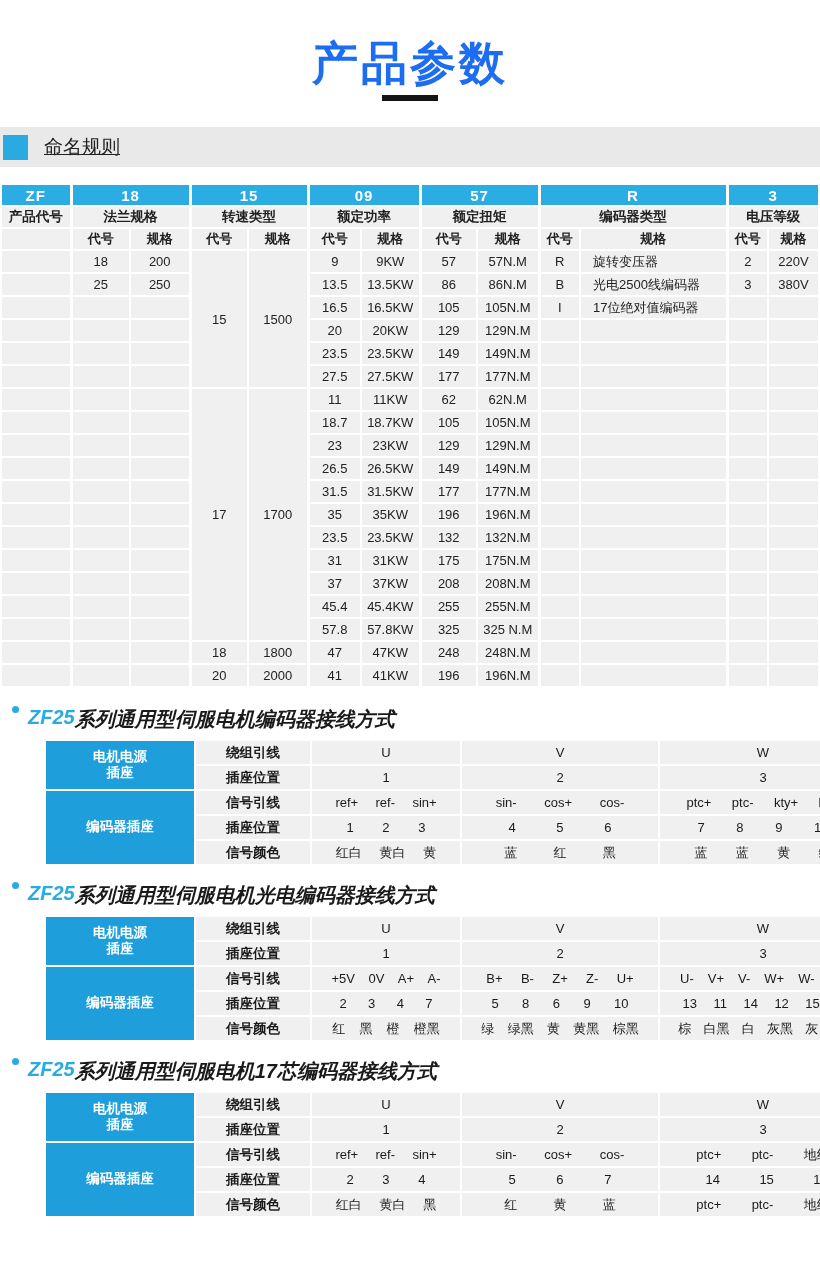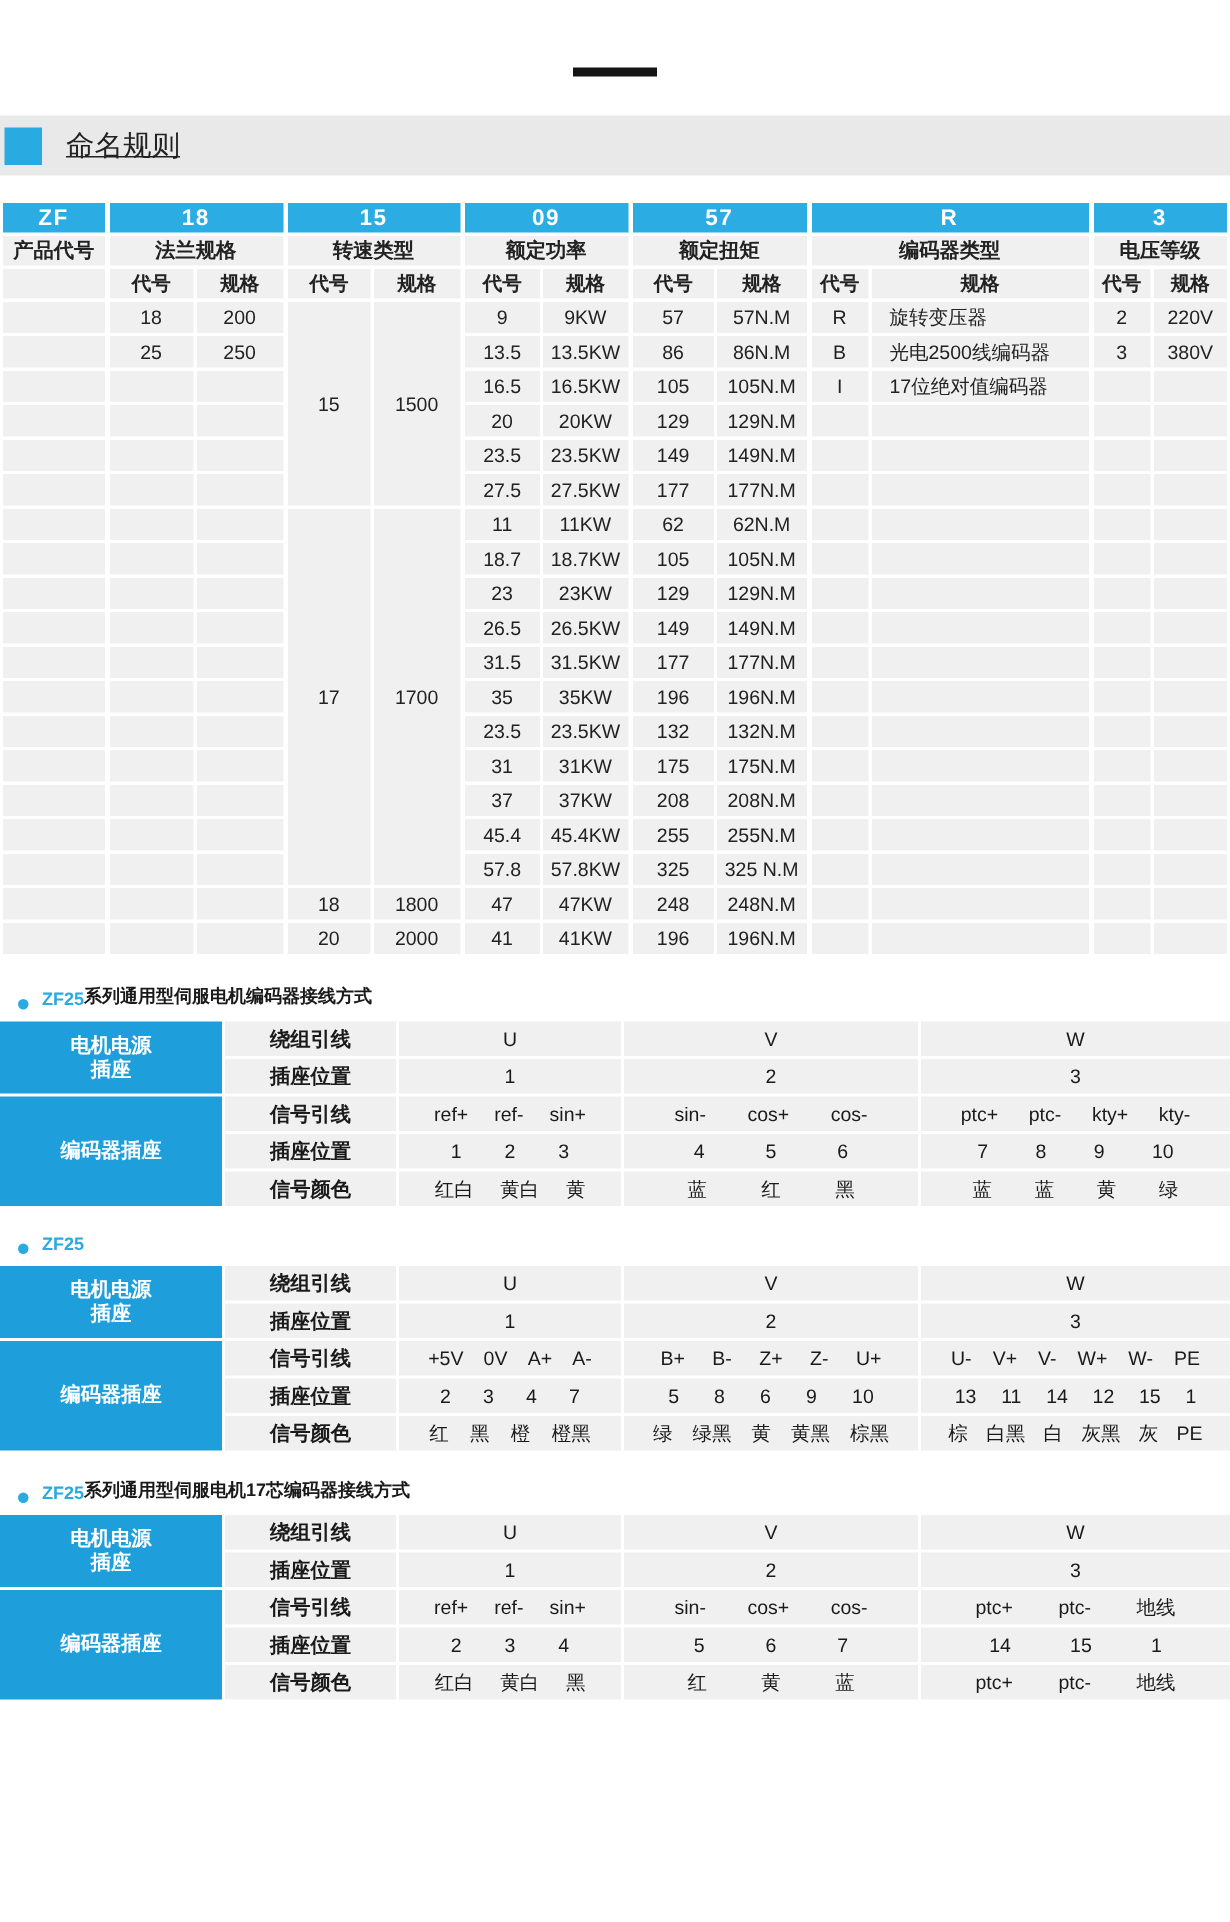--- a/index.html
+++ b/index.html
@@ -29,39 +29,40 @@
     text-align:center;vertical-align:middle;padding:0;font-size:13px;height:23px;color:#222;
     overflow:hidden;white-space:nowrap;}
   .naming th{font-weight:bold;}
   .naming .hcode{background:var(--header-cyan);color:#fff;font-size:15px;height:22px;letter-spacing:1px;}
   .naming .hgroup{font-size:13.5px;height:22px;}
   .naming .hsub{font-size:13px;height:22px;}
   .naming .gs{border-left-width:3px;}
   .naming td.left{text-align:left;padding-left:12px;}
 
   .wire-sec{margin-top:18px;}
-  .wire-title{display:flex;align-items:flex-end;margin:0 0 8px 12px;
-    font-size:12px;font-weight:bold;color:var(--text-dark);}
+  .wire-title{display:flex;align-items:flex-start;margin:0 0 8px 12px;
+    font-size:20px;font-weight:bold;color:var(--text-dark);font-style:italic;}
   .bullet{width:7px;height:7px;border-radius:50%;background:var(--zf-blue);
     margin-right:9px;flex:0 0 auto;}
   .zf{color:var(--zf-blue);}
   .wire-grid{width:820px;display:grid;grid-template-columns:148px 114px 148px 196px 206px;
-    grid-auto-rows:23px;gap:2px;background:#fff;}
+    grid-auto-rows:23px;gap:2px;background:#fff;padding-left:46px;}
   .wg-cell{background:var(--cell-bg);display:flex;align-items:center;
     justify-content:center;font-size:13px;color:#1a1a1a;}
   .wg-blue{background:var(--wiring-blue);color:#fff;font-weight:bold;
     font-size:13.5px;flex-direction:column;line-height:1.2;}
   .wg-label{font-weight:bold;font-size:13.5px;}
   .wg-list{justify-content:space-evenly;padding:0 6px;}
   .wg-list span{flex:0 0 auto;}
 </style>
 </head>
 <body>
 
 <div class="page-header">
+  <h1 class="page-title">产品参数</h1>
   <div class="title-bar"></div>
 </div>
 
 <div class="section-bar">
   <span class="sq"></span>
   <span class="section-label">命名规则</span>
 </div>
 
 <table class="naming">
     <colgroup>
@@ -444,20 +445,21 @@
           <span class="wv">蓝</span>
           <span class="wv">黄</span>
           <span class="wv">绿</span>
         </div>
       </div>
     </section>
     <section class="wire-sec">
       <div class="wire-title">
         <span class="bullet"></span>
         <span class="zf">ZF25</span>
+        <span class="rest">系列通用型伺服电机光电编码器接线方式</span>
       </div>
       <div class="wire-grid">
         <div class="wg-cell wg-blue" style="grid-area: 1 / 1 / 3;">
           <div>电机电源</div>
           <div>插座</div>
         </div>
         <div class="wg-cell wg-blue" style="grid-area: 3 / 1 / 6;">编码器插座</div>
         <div class="wg-cell wg-label" style="grid-area: 1 / 2;">绕组引线</div>
         <div class="wg-cell wg-label" style="grid-area: 2 / 2;">插座位置</div>
         <div class="wg-cell wg-label" style="grid-area: 3 / 2;">信号引线</div>

